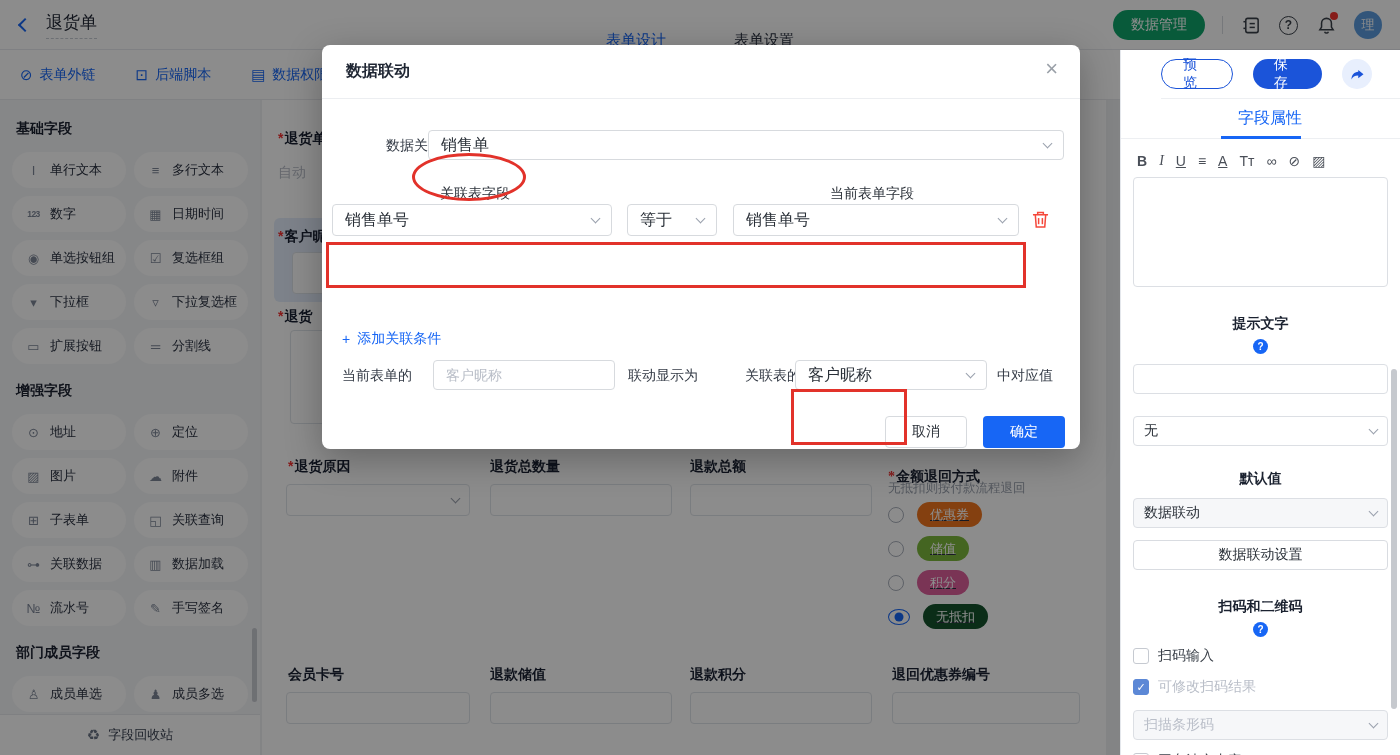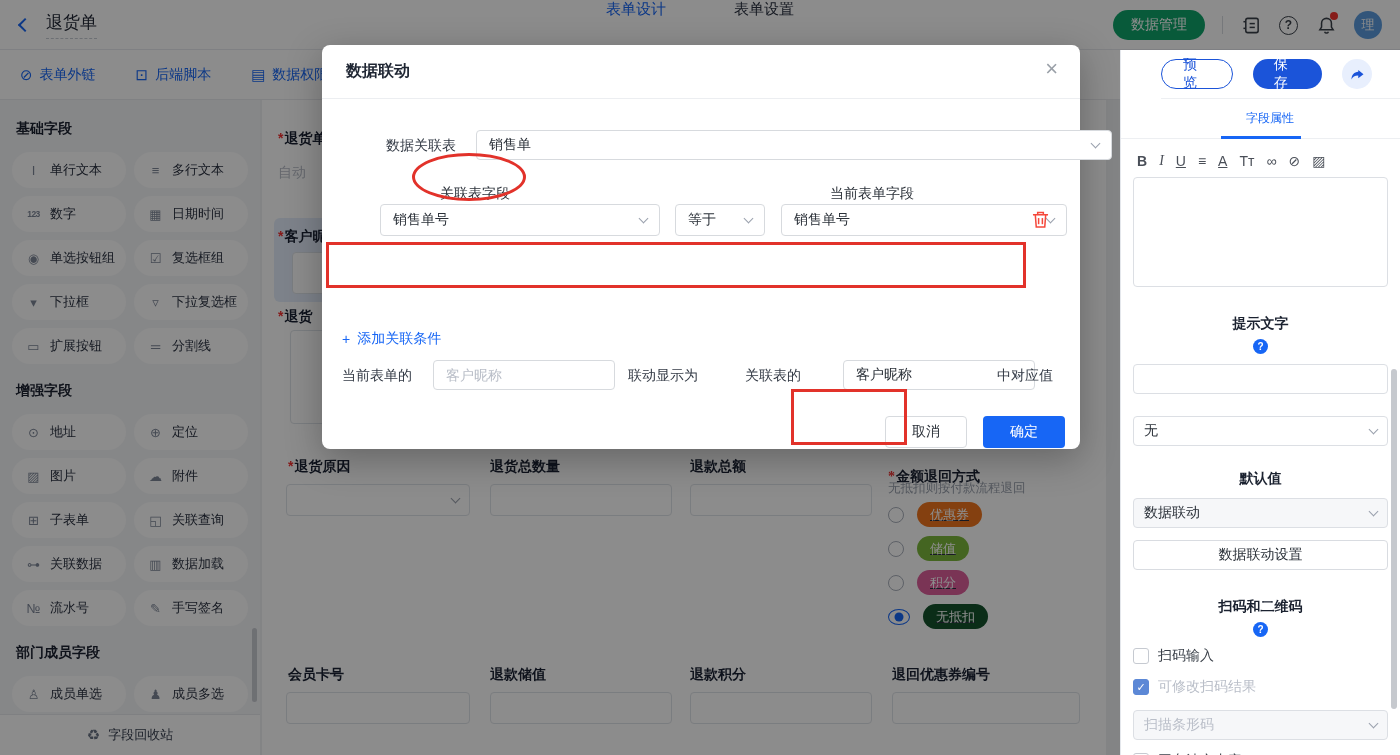--- a/index.html
+++ b/index.html
@@ -8,21 +8,21 @@
   #app { position:relative; width:1400px; height:755px; overflow:hidden; background:#eef0f3; }
 
   
   .topbar { position:absolute; left:0; top:0; width:1400px; height:50px; background:#fff; z-index:10;
             display:flex; align-items:center; border-bottom:1px solid #e8eaee; }
   .tb-left { display:flex; align-items:center; padding-left:20px; }
   .chevL { width:10px; height:10px; border-left:2.5px solid #1766F5; border-bottom:2.5px solid #1766F5;
            transform:rotate(45deg); margin-right:4px; }
   .form-title { font-size:17px; color:#212735; padding-bottom:4px; border-bottom:1px dashed #c7ccd4; margin-left:12px; }
   .tb-tabs { position:absolute; left:50%; transform:translateX(-50%); top:0; height:50px;
-             display:flex; align-items:flex-start; gap:68px; font-size:15px; }
+             display:flex; align-items:flex-end; gap:68px; font-size:15px; }
   .tb-tab.active { color:#1766F5; }
   .tb-tab { color:#2a3140; cursor:pointer; }
   .tb-right { position:absolute; right:18px; top:0; height:50px; display:flex; align-items:center; gap:17px; }
   .btn-green { height:30px; padding:0 18px; border-radius:15px; background:#10A56B; color:#fff;
                display:flex; align-items:center; font-size:14px; }
   .tb-sep { width:1px; height:18px; background:#d8dbe0; }
   .tb-ico { width:22px; height:22px; display:flex; align-items:center; justify-content:center; color:#3a4049; }
   .help-circ { width:19px; height:19px; border:1.6px solid #3a4049; border-radius:50%; font-size:12px;
                display:flex; align-items:center; justify-content:center; color:#3a4049; font-weight:bold; }
   .bell-wrap { position:relative; }
@@ -82,21 +82,21 @@
             border-left:1px solid #e4e7ec; }
   .rp-head { height:49px; border-bottom:1px solid #edeff2; display:flex; align-items:center;
              justify-content:flex-end; gap:20px; padding-right:28px;margin-left:40px; }
   .btn-outline { height:30px; padding:0 21px; border-radius:15px; border:1px solid #1B54D9; color:#1B54D9;
                  background:#fff; font-size:14px; display:flex; align-items:center; }
   .btn-blue { height:30px; padding:0 21px; border-radius:15px; background:#1B54D9; color:#fff; font-size:14px;
               display:flex; align-items:center; }
   .btn-share { width:30px; height:30px; border-radius:50%; background:#e8effd; display:flex;
                align-items:center; justify-content:center; }
   .rp-tabs { height:40px; border-bottom:1px solid #edeff2; display:flex; }
-  .ptab { flex:1; display:flex; align-items:center; justify-content:center; font-size:12px; color:#1c2230;
+  .ptab { flex:1; display:flex; align-items:center; justify-content:center; font-size:16px; color:#1c2230;
           position:relative; cursor:pointer;padding-left:19px; }
   .ptab.active { color:#1766F5; }
   .ptab.active::after { content:""; position:absolute; bottom:-1px; left:50%; transform:translateX(-50%);
                         width:80px; height:3px; background:#1766F5; }
   .rp-body { padding:10px 12px 0; position:relative; }
   .richbar { display:flex; gap:12px; align-items:center; color:#4a4f58; font-size:14px; padding:4px 4px 8px; }
   .richbar span { cursor:pointer; }
   .rb-i { font-style:italic; font-family:"Liberation Serif",serif; }
   .rb-u { text-decoration:underline; }
   .rb-a { text-decoration:underline; }
@@ -121,21 +121,21 @@
 
   
   .modal { position:absolute; left:322px; top:45px; width:758px; height:404px; background:#fff; border-radius:8px;
            z-index:60; box-shadow:0 10px 36px rgba(0,0,0,.28); }
   .m-head { height:54px; display:flex; align-items:center; padding:0 24px; border-bottom:1px solid #eceef1; }
   .m-title { font-size:16px; font-weight:600; color:#1f2633; }
   .m-close { position:absolute; right:22px; top:13px; font-size:22px; color:#9aa0a8; cursor:pointer; line-height:1; }
   .m-body { position:relative; height:350px; }
   .m-label { position:absolute; font-size:14px; color:#333a45; white-space:nowrap; }
   .m-sel { position:absolute; height:30px; border:1px solid #d7dade; border-radius:4px; background:#fff;
-           display:flex; align-items:center; justify-content:space-between; padding:0 12px; font-size:14px; color:#2a3038;margin-left:48px; }
+           display:flex; align-items:center; justify-content:space-between; padding:0 12px; font-size:16px; color:#2a3038; }
   .m-colhead { position:absolute; font-size:14px; color:#2a3038; white-space:nowrap; }
   .m-add { position:absolute; color:#1766F5; font-size:14px; display:flex; gap:7px; align-items:center; cursor:pointer; }
   .m-inp { position:absolute; height:30px; border:1px solid #d7dade; border-radius:4px; padding:0 12px;
            font-size:14px; color:#2a3038; font-family:inherit; outline:none; }
   .m-inp::placeholder { color:#b8bdc7; }
   .btn-cancel { position:absolute; width:82px; height:32px; border:1px solid #d7dade; border-radius:4px;
                 background:#fff; font-size:14px; color:#2a3038; display:flex; align-items:center; justify-content:center; }
   .btn-ok { position:absolute; width:82px; height:32px; border-radius:4px; background:#1766F5; color:#fff;
             font-size:14px; display:flex; align-items:center; justify-content:center; }
   .trash { position:absolute; color:#F5483B; }

